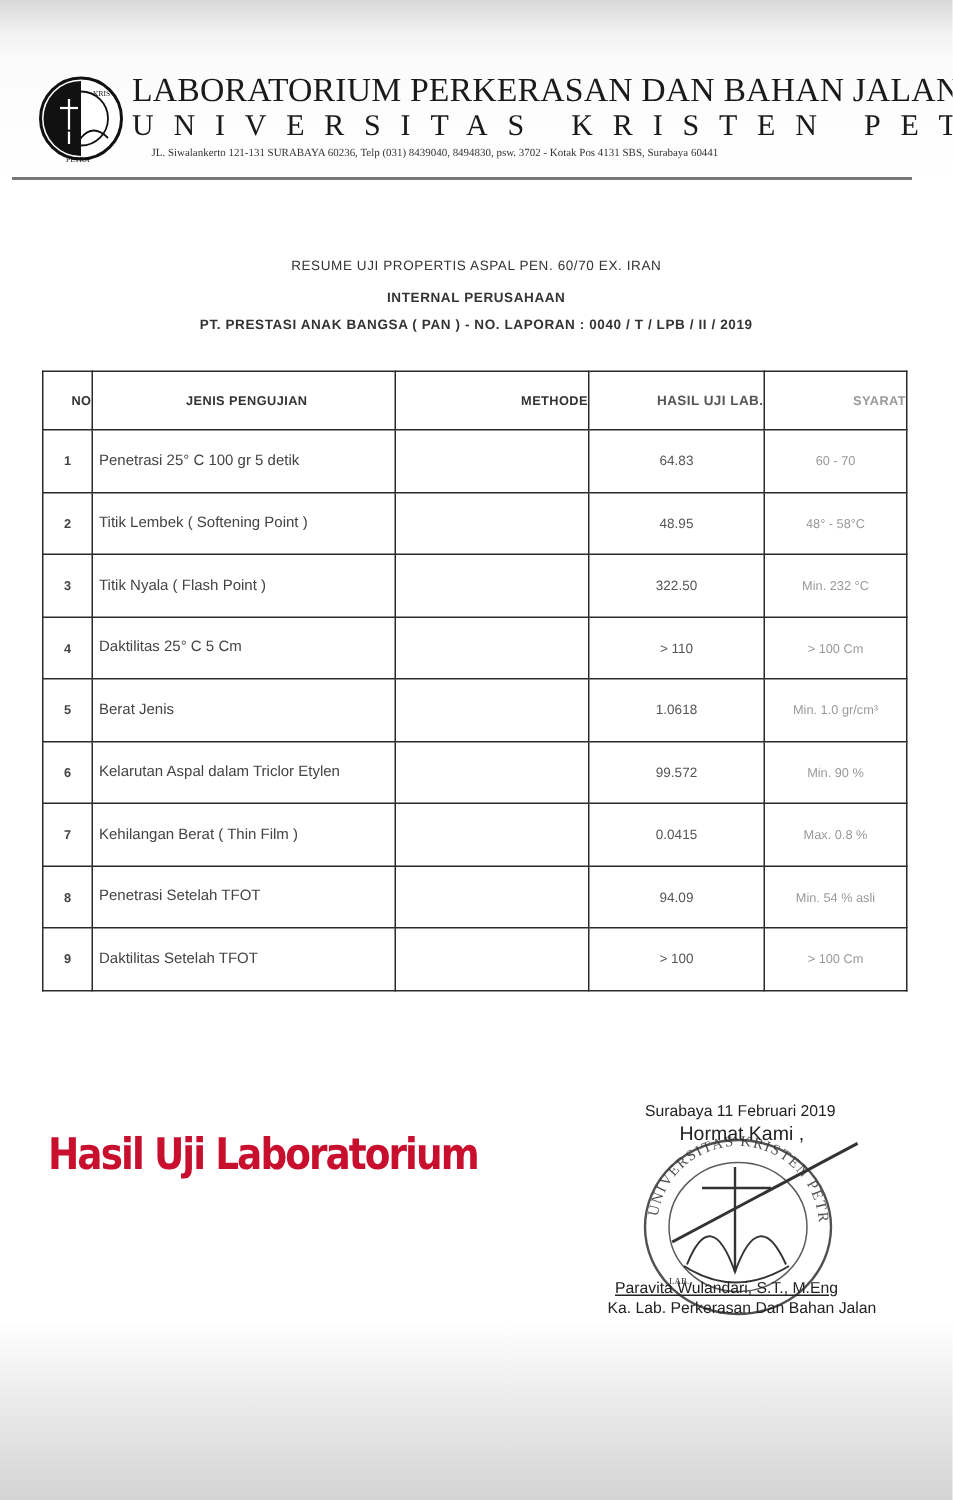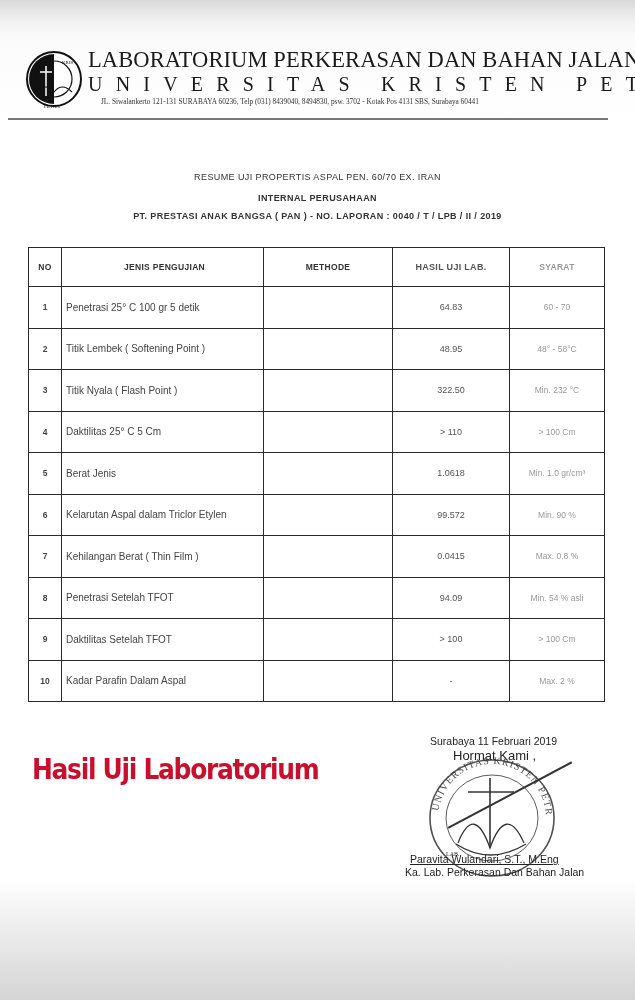--- a/index.html
+++ b/index.html
@@ -15,21 +15,21 @@
   .lh-univ { left:88px; top:73px; font-family:"Liberation Serif", serif; font-size:20px; color:#1a1a1a; letter-spacing:13.2px; white-space:nowrap; }
   .lh-addr { left:88px; top:97px; font-family:"Liberation Serif", serif; font-size:7.3px; color:#333; white-space:nowrap;margin-left:13px; }
   .lh-rule { left:8px; top:118px; width:600px; height:2px; background:#777; }
   
   .t1 { left:0; width:635px; top:172px; text-align:center; font-size:9px; font-weight:normal; color:#333; letter-spacing:0.4px; }
   .t2 { left:0; width:635px; top:193px; text-align:center; font-size:9px; font-weight:bold; color:#333; letter-spacing:0.4px; }
   .t3 { left:0; width:635px; top:211px; text-align:center; font-size:9px; font-weight:bold; color:#333; letter-spacing:0.4px; white-space:nowrap; }
   
   table.results { position:absolute; left:28px; top:247px; border-collapse:collapse; width:577px; }
   table.results td, table.results th { border:1.6px solid #2a2a2a; padding:0; }
-  table.results th { height:38px; font-size:8.5px; font-weight:bold; color:#333; letter-spacing:0.3px; }
+  table.results th { height:38px; font-size:8.5px; font-weight:bold; color:#333; letter-spacing:0.3px;text-align:right; }
   table.results td { height:40.5px; font-size:10px; color:#444; }
   .c-no { width:32px; text-align:center; font-size:8.5px !important; font-weight:bold; }
   .c-jenis { width:197px; text-align:left; padding-left:4px !important; }
   .c-met { width:128px; }
   .c-has { width:116px; text-align:center; color:#555 !important; font-size:9px !important;margin-left:47px; }
   .c-syr { text-align:center; color:#999 !important; font-size:8.5px !important; }
   
   .caption { left:32px; top:752px; font-family:"DejaVu Sans", sans-serif; font-size:29px; font-weight:bold; color:#c8102e; letter-spacing:-1.5px; transform:scaleX(0.86); transform-origin:left center; white-space:nowrap; }
   
   .sig-date { left:430px; top:735px; font-size:10.5px; color:#222; white-space:nowrap; }
@@ -130,27 +130,20 @@
       <td class="c-has">94.09</td>
       <td class="c-syr">Min. 54 % asli</td>
     </tr>
     <tr>
       <td class="c-no">9</td>
       <td class="c-jenis">Daktilitas Setelah TFOT</td>
       <td class="c-met"></td>
       <td class="c-has">&gt; 100</td>
       <td class="c-syr">&gt; 100 Cm</td>
     </tr>
-    <tr>
-      <td class="c-no">10</td>
-      <td class="c-jenis">Kadar Parafin Dalam Aspal</td>
-      <td class="c-met"></td>
-      <td class="c-has">-</td>
-      <td class="c-syr">Max. 2 %</td>
-    </tr>
   </tbody>
 </table>
 
 <div class="abs caption">Hasil Uji Laboratorium</div>
 
 <div class="abs sig-date">Surabaya  11 Februari 2019</div>
 <div class="abs sig-hk">Hormat Kami ,</div>
 <div class="abs stamp">
   <svg width="148" height="130" viewBox="0 0 148 130">
     <defs>

